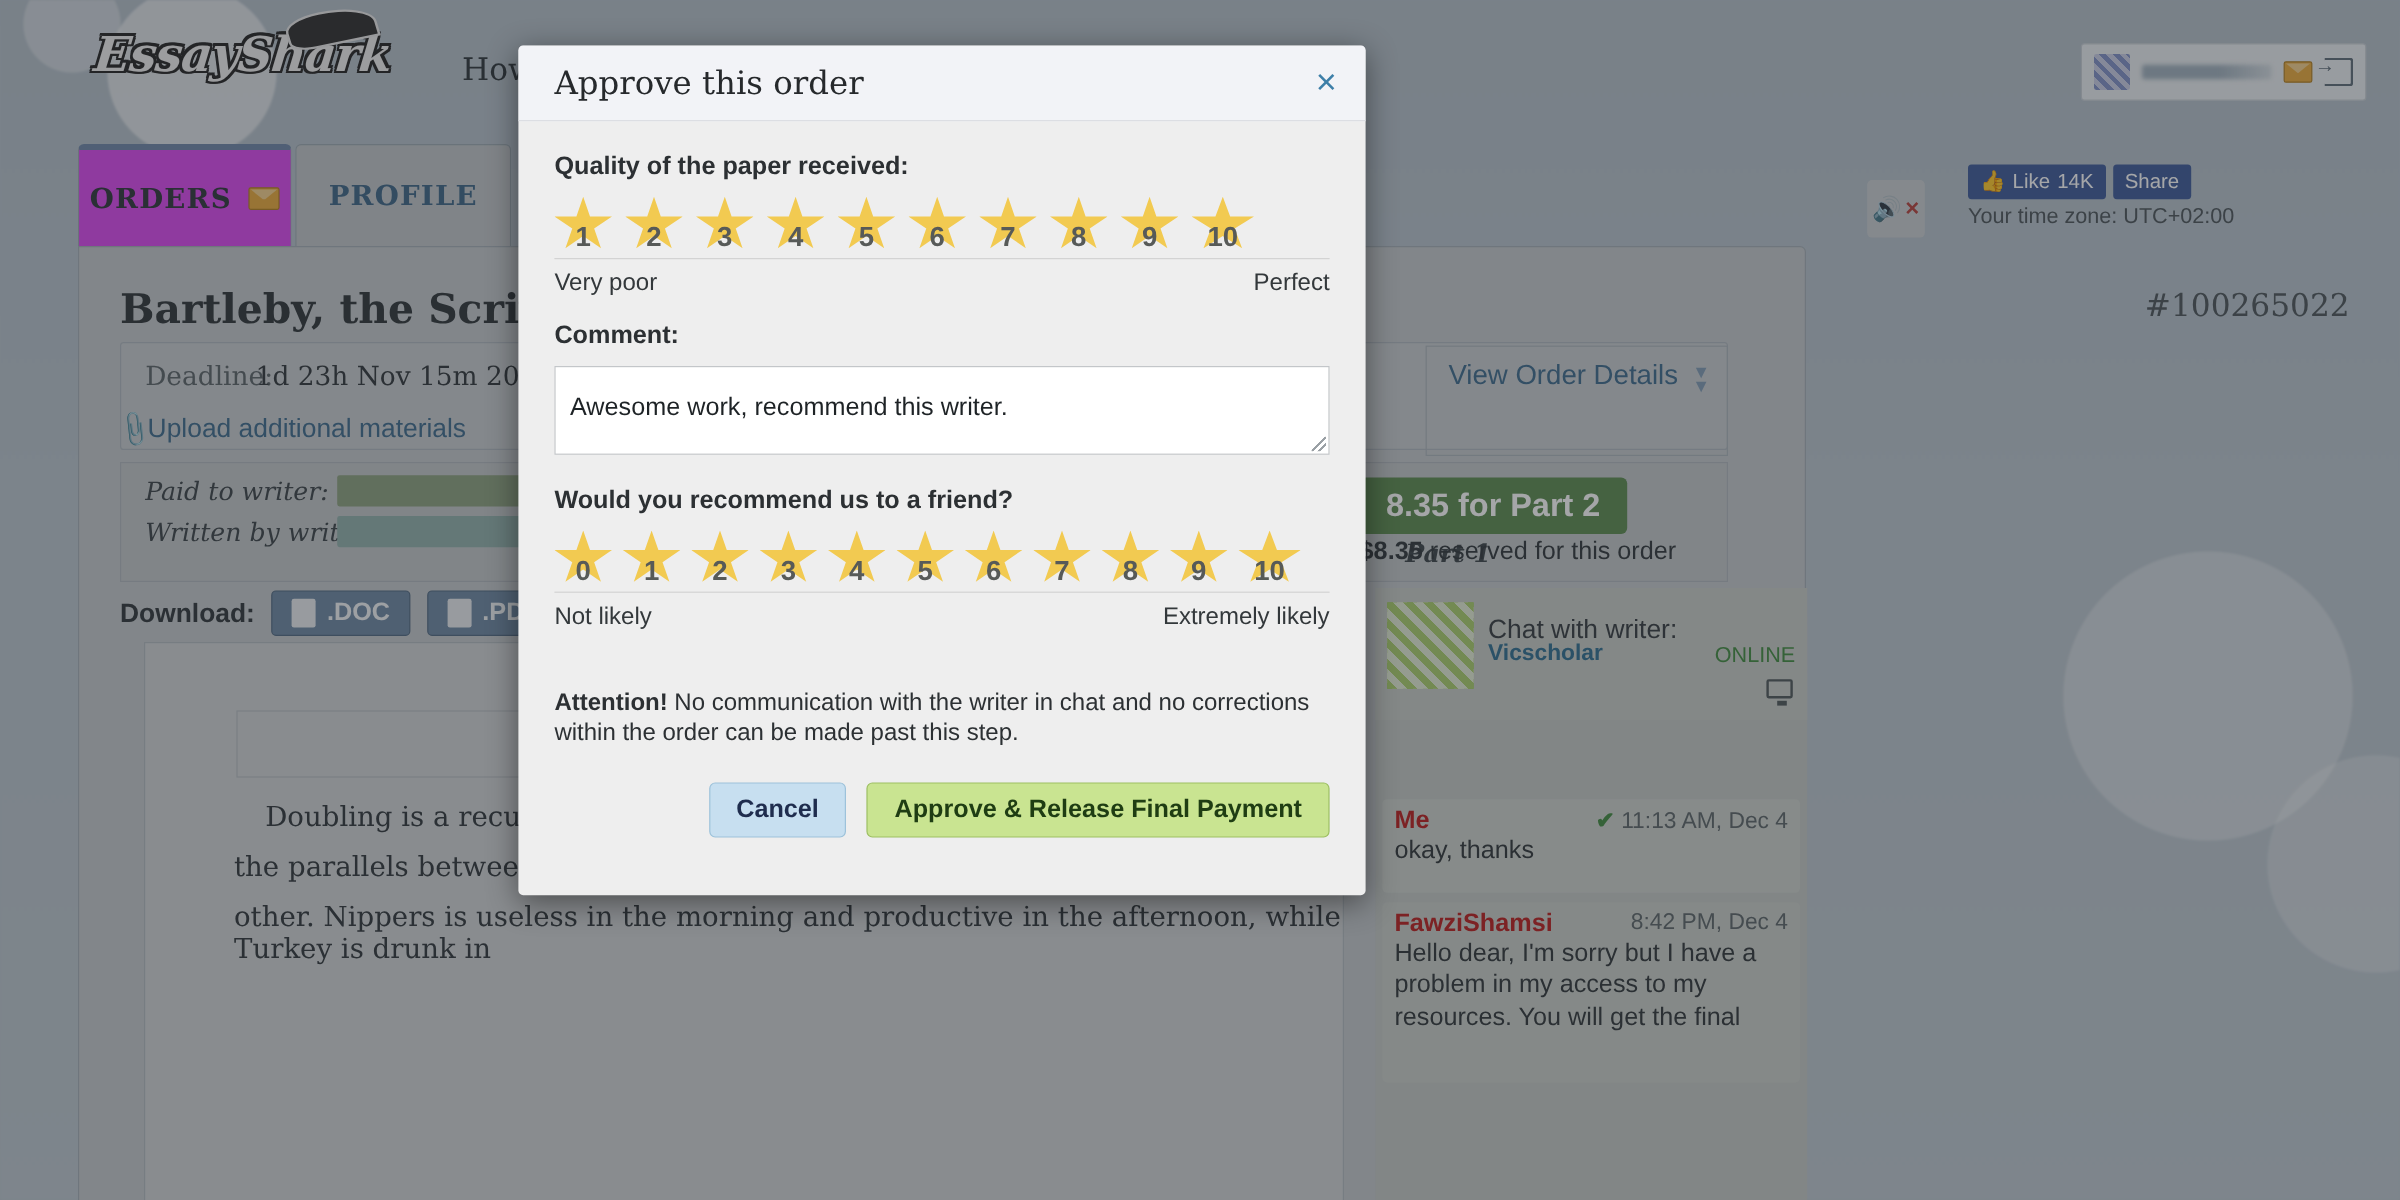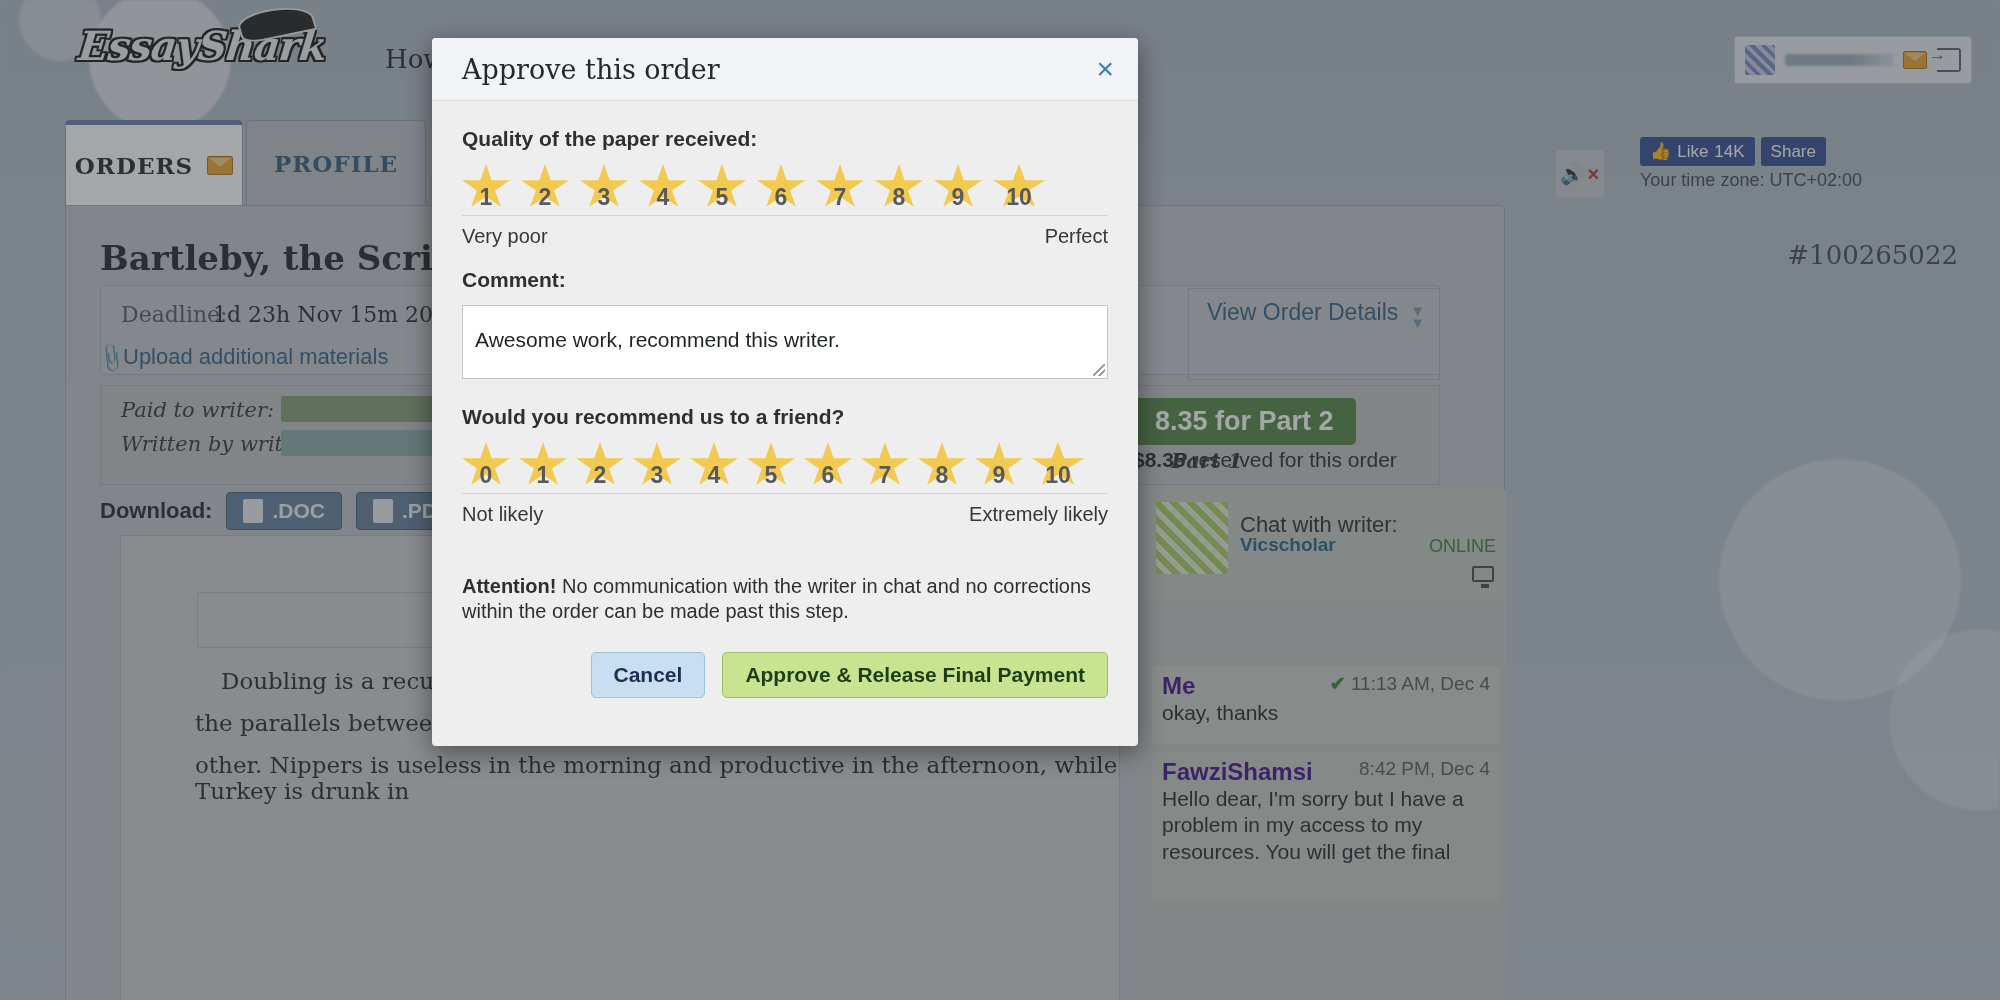--- a/index.html
+++ b/index.html
@@ -91,21 +91,21 @@
     font-size: 17px; color: #5c6b77; font-weight: bold;
   }
 
   
   .tabs { position: absolute; left: 65px; top: 120px; display: flex; }
   .tab {
     height: 86px; min-width: 178px;
     display: flex; align-items: center; justify-content: center; gap: 14px;
     font-family: "DejaVu Serif", serif;
     font-size: 23px; font-weight: bold; letter-spacing: 1px;
-    background: #ffffff;
+    background: #d946ef;
     border: 1px solid #9aa7b0;
     border-bottom: none;
     border-radius: 5px 5px 0 0;
   }
   .tab.active { color: #2c3439; border-top: 5px solid #6d86a8; }
   .tab.inactive { color: #3b6486; background: #bfc5c8; margin-left: 3px; min-width: 180px; }
   .tab .env-ico { width: 26px; height: 19px; position: relative; }
 
   
   .panel {
@@ -205,21 +205,21 @@
       repeating-linear-gradient(-45deg, #8cc24a 0 6px, transparent 6px 12px),
       #dfe9cf;
   }
   .chat-t1 { position: absolute; left: 94px; top: 22px; font-size: 22px; color: #333a3e; }
   .chat-t2 { position: absolute; left: 94px; top: 44px; font-size: 19px; font-weight: bold; color: #2d6d90; }
   .chat-on { position: absolute; right: 10px; top: 46px; font-size: 18px; color: #3f8a3f; }
   .chat-mon { position: absolute; right: 12px; top: 76px; width: 22px; height: 16px; border: 2px solid #4c5659; border-radius: 2px; }
   .chat-mon:after { content:""; position: absolute; left: 7px; top: 16px; width: 8px; height: 4px; background:#4c5659; }
 
   .msg { position: absolute; left: 6px; width: 348px; border-radius: 4px; padding: 6px 10px; }
-  .msg .who { font-weight: bold; font-size: 24px; color: #4c1d95; }
+  .msg .who { font-weight: bold; font-size: 21px; color: #b91c1c; }
   .msg .when { position: absolute; right: 10px; top: 6px; font-size: 19px; color: #5b6568; }
   .msg .body { font-size: 21px; color: #2d3437; line-height: 1.25; }
   .msg.them { background: #c9cec9; }
   .msg.me { background: #ccd1cc; }
   .check { color: #3f8a3f; font-weight: bold; }
 
   
   #overlay { position: absolute; inset: 0; background: rgba(40,44,48,.42); }
 
   

